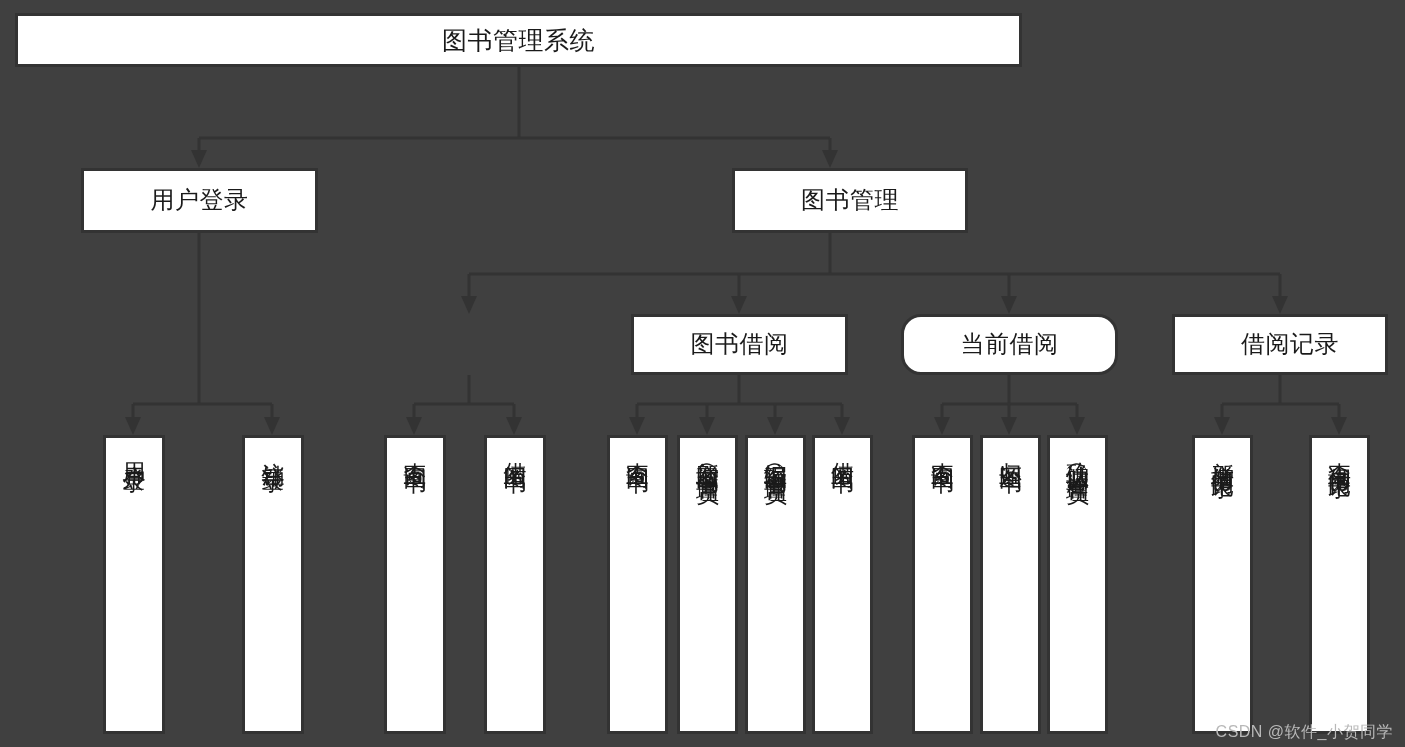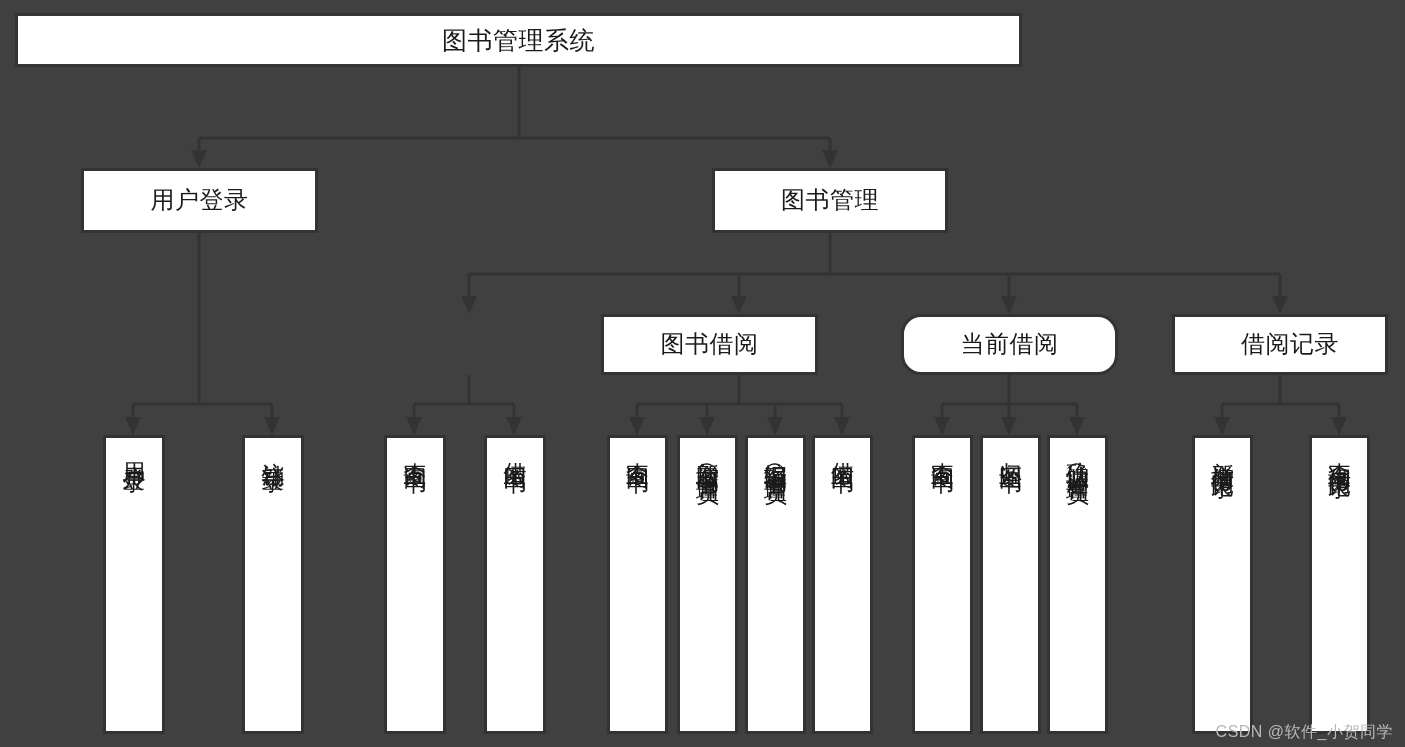--- a/index.html
+++ b/index.html
@@ -151,25 +151,25 @@
     <polygon points="1331,417 1347,417 1339,435"></polygon>
   </svg>
 
   <div class="node horiz root" style="left:15px; top:13px; width:1007px; height:54px;">
     <span>图书管理系统</span>
   </div>
 
   <div class="node horiz" style="left:81px; top:168px; width:237px; height:65px;">
     <span>用户登录</span>
   </div>
-  <div class="node horiz" style="left:712px; top:168px; width:236px; height:65px;">
+  <div class="node horiz" style="left:732px; top:168px; width:236px; height:65px;">
     <span>图书管理</span>
   </div>
 
-  <div class="node horiz" style="left:601px; top:314px; width:217px; height:61px;">
+  <div class="node horiz" style="left:631px; top:314px; width:217px; height:61px;">
     <span>图书借阅</span>
   </div>
   <div class="node horiz" style="left:901px; top:314px; width:217px; height:61px;border-radius:20px;">
     <span>当前借阅</span>
   </div>
   <div class="node horiz" style="left:1172px; top:314px; width:216px; height:61px;padding-left:20px;">
     <span>借阅记录</span>
   </div>
 
   <div class="node vert" style="left:103px; top:435px; width:62px; height:299px;">

